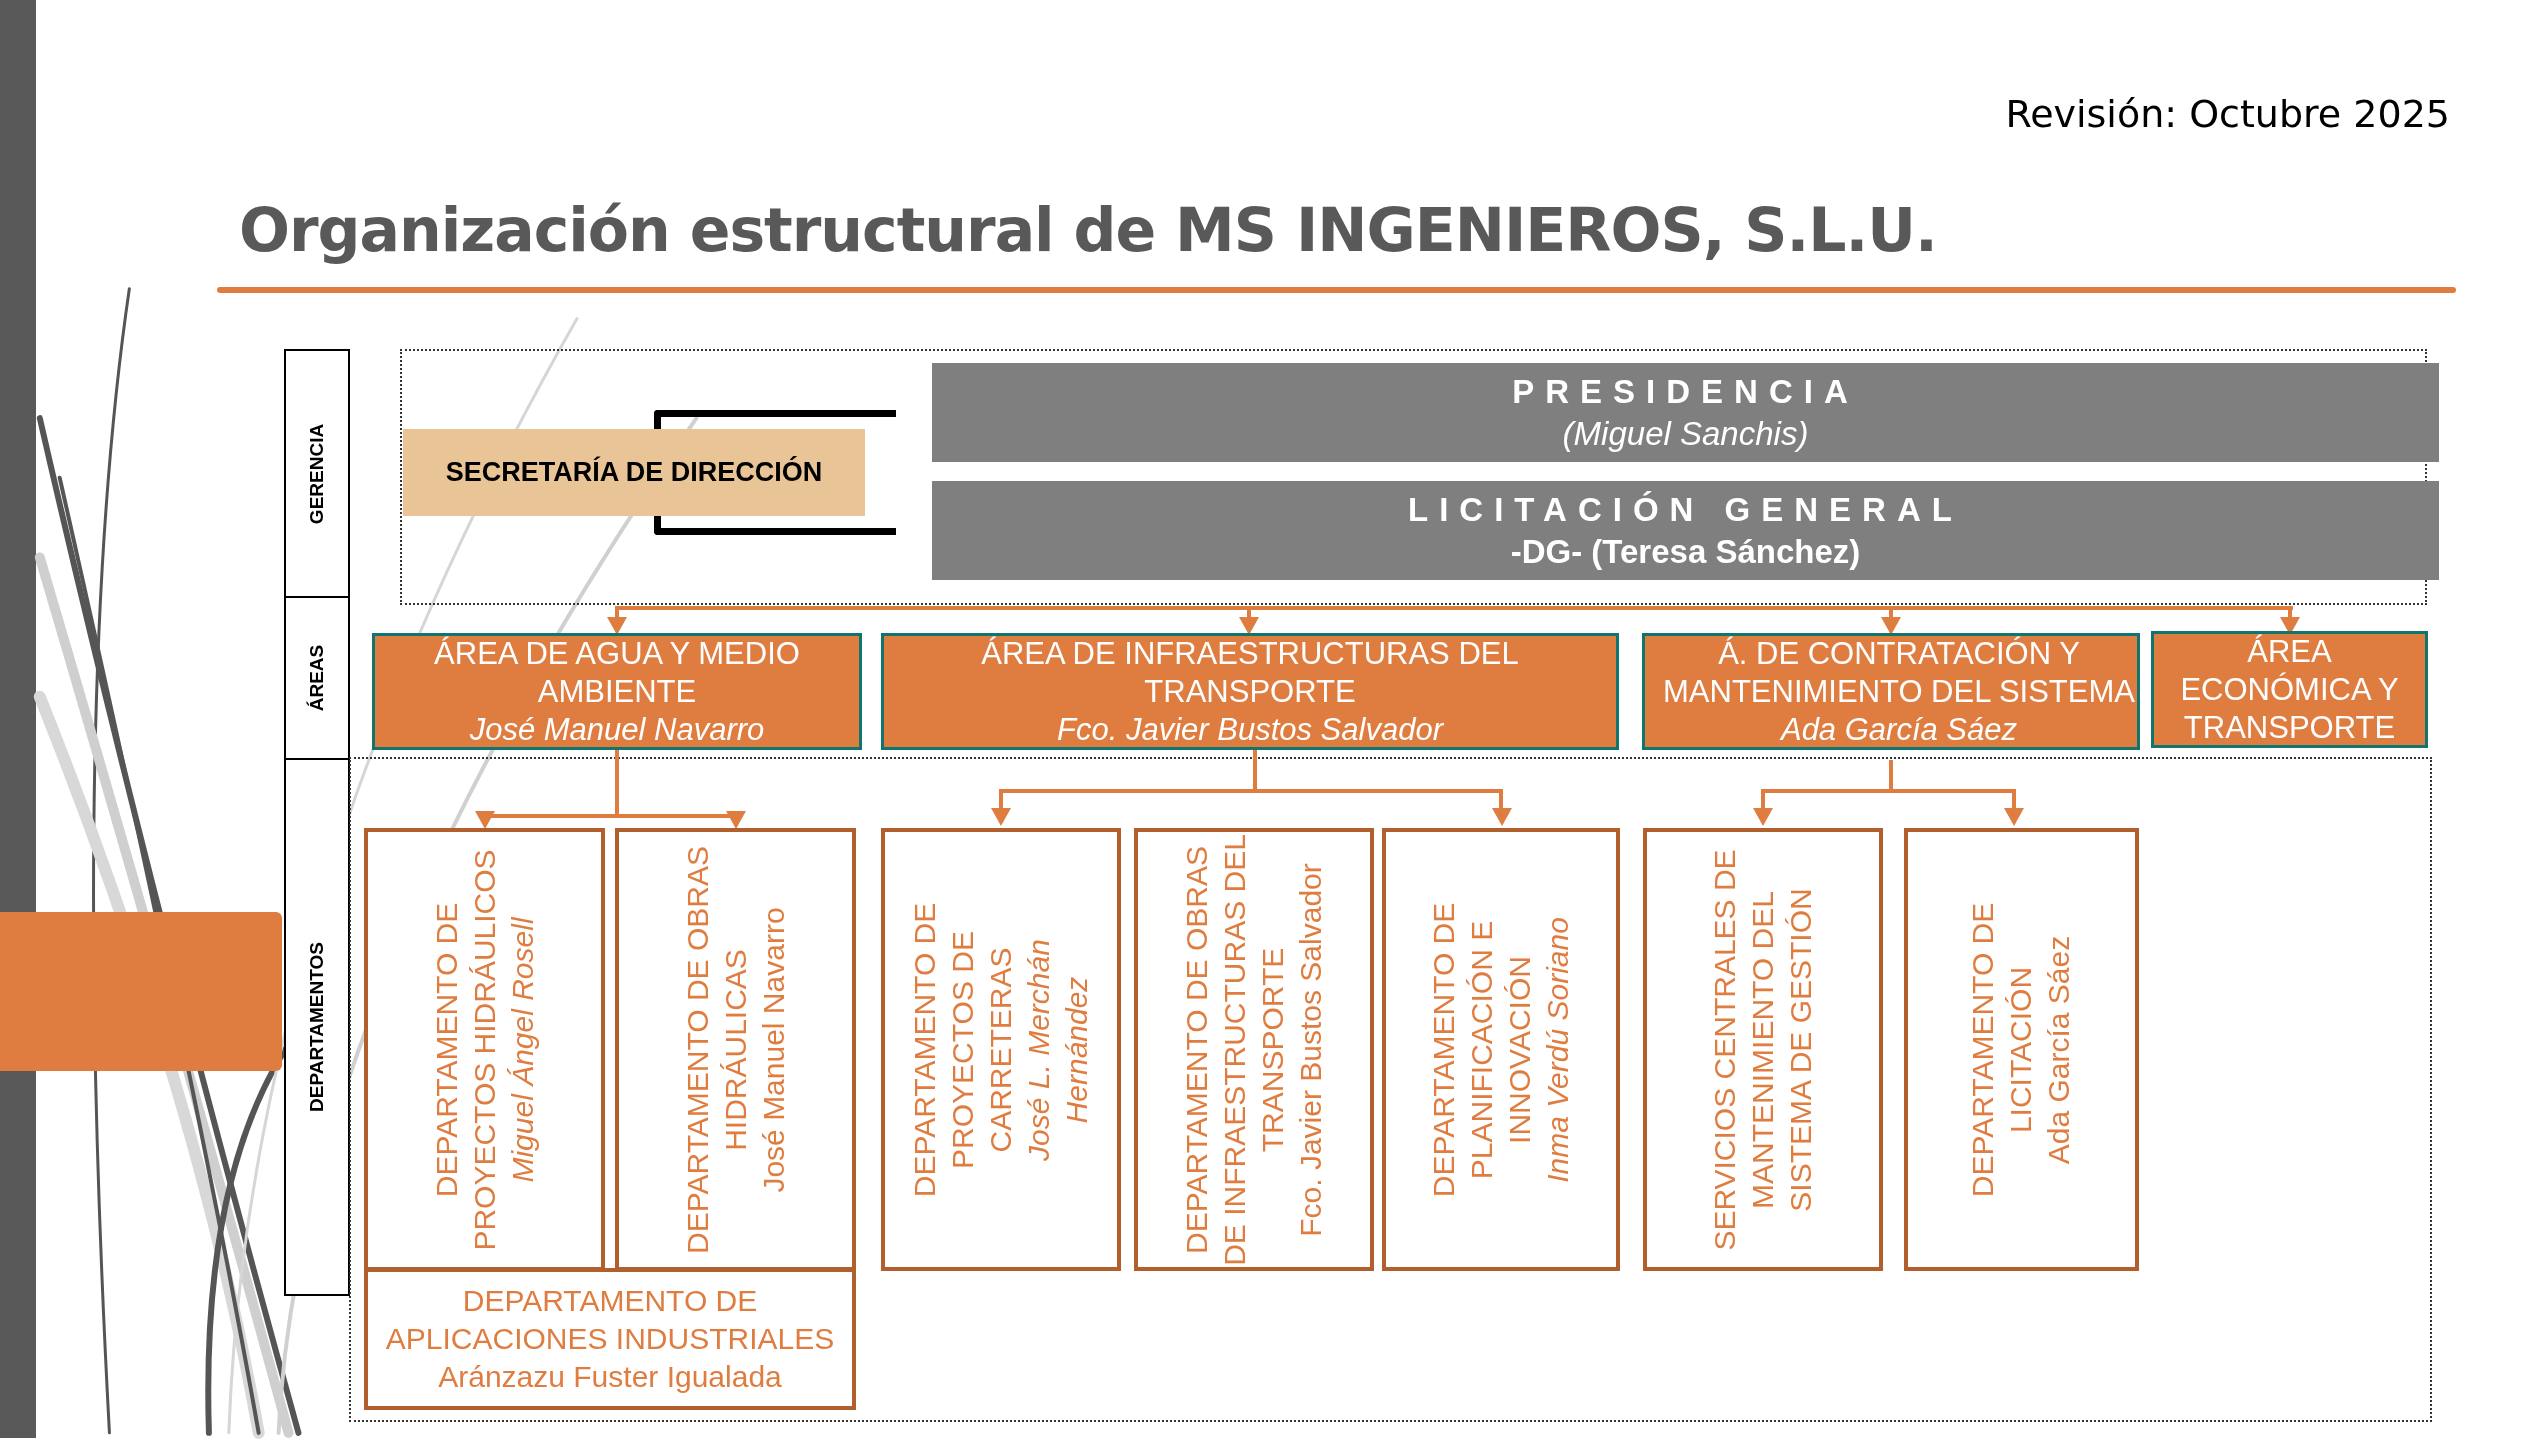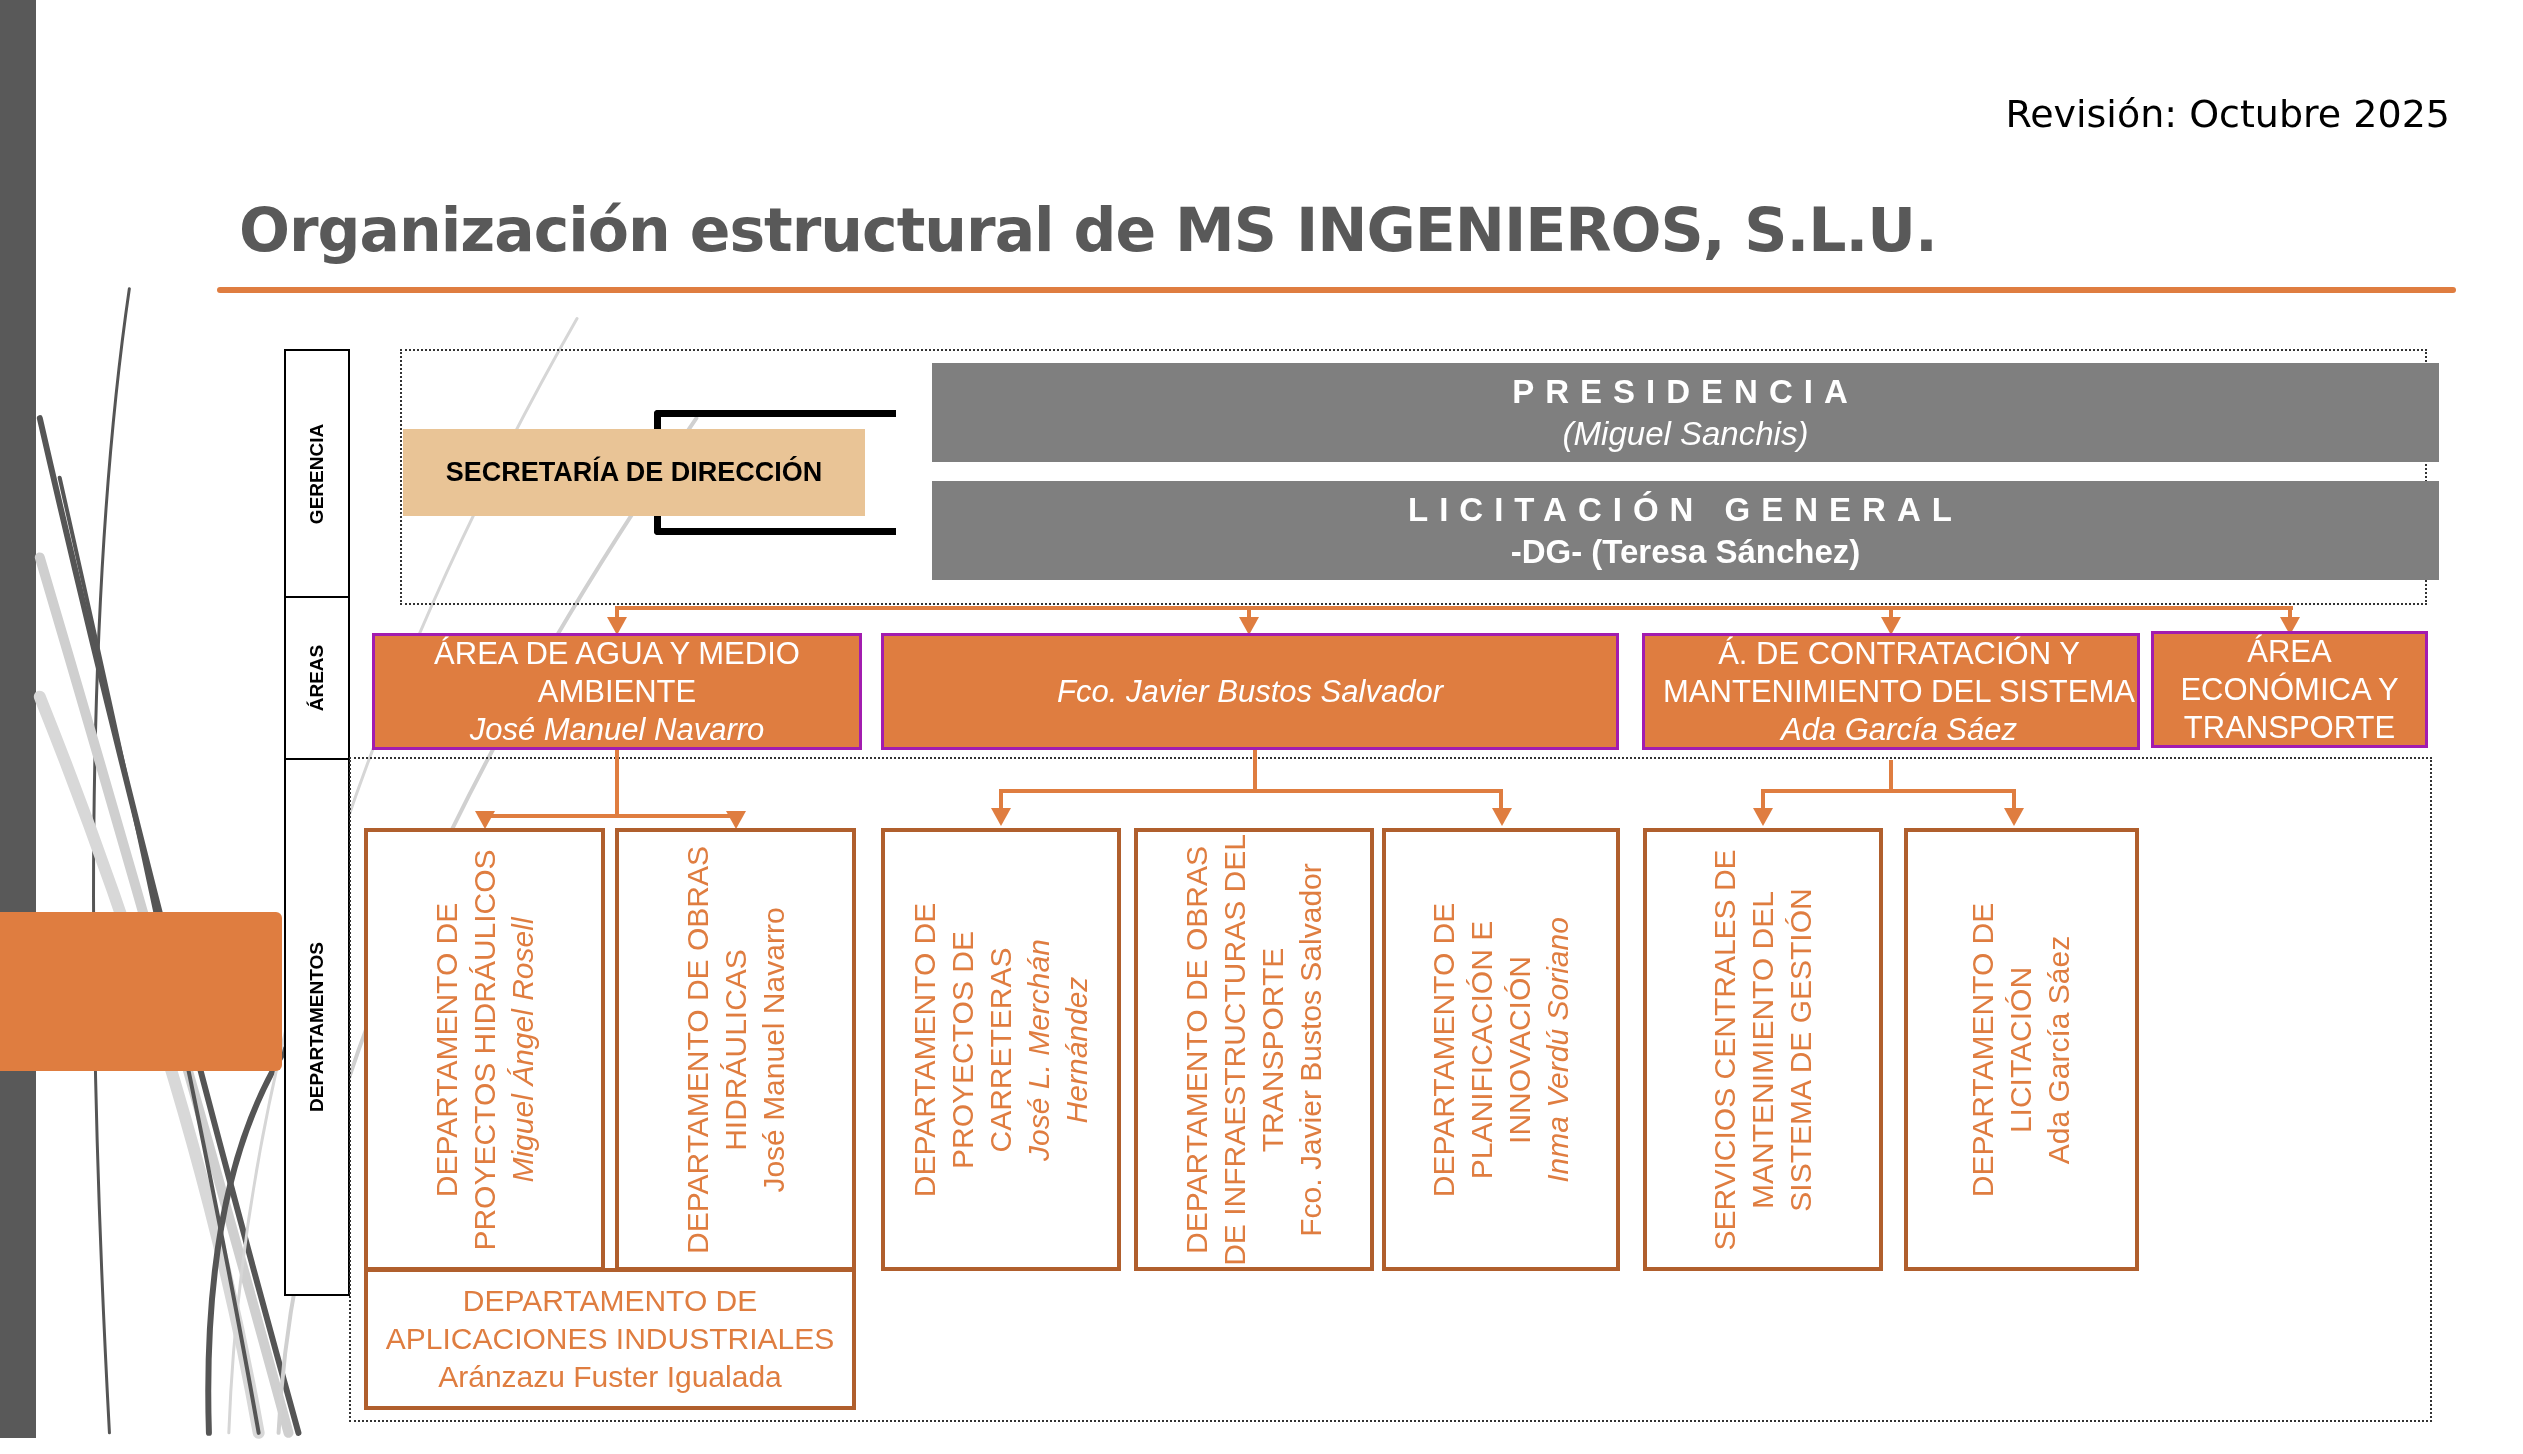--- a/index.html
+++ b/index.html
@@ -32,21 +32,21 @@
   .bracket { border: 7px solid #000; border-right: none; border-radius: 4px 0 0 4px; }
 
   
   .gray-box { left: 932px; width: 1507px; height: 99px; background: #7f7f7f; color: #ffffff; display: flex; flex-direction: column; align-items: center; justify-content: center; text-align: center; }
   .gray-box .title { font-size: 33px; font-weight: bold; letter-spacing: 11px; line-height: 42px; }
   .gray-box .sub { font-size: 33px; line-height: 42px; }
   .gray-box .sub.italic { font-style: italic; font-weight: normal; }
   .gray-box .sub.bold { font-weight: bold; }
 
   
-  .area-box { top: 633px; height: 117px; background: #df7d40; border: 3px solid #a21caf; color: #fff; display: flex; flex-direction: column; align-items: center; justify-content: center; text-align: center; font-size: 31px; line-height: 38px; }
+  .area-box { top: 633px; height: 117px; background: #df7d40; border: 3px solid #0f766e; color: #fff; display: flex; flex-direction: column; align-items: center; justify-content: center; text-align: center; font-size: 31px; line-height: 38px; }
   .area-box .name { font-style: italic; }
 
   
   .dept-box { top: 828px; height: 443px; background: #fff; border: 4px solid #b05f2d; display: flex; align-items: center; justify-content: center; overflow: hidden; }
   .dept-rot { transform: rotate(-90deg); display: flex; flex-direction: column; align-items: center; text-align: center; color: #df7d40; font-size: 30px; line-height: 38px; white-space: nowrap; }
   .dept-rot .name.italic { font-style: italic; }
   .dept-horiz { left: 364px; top: 1268px; width: 492px; height: 142px; background: #fff; border: 4px solid #b05f2d; display: flex; flex-direction: column; align-items: center; justify-content: center; color: #df7d40; font-size: 30px; line-height: 38px; text-align: center; }
 
   .conn { background: #df7d40; }
   .arrow { width: 0; height: 0; border-left: 10px solid transparent; border-right: 10px solid transparent; border-top: 18px solid #df7d40; }
@@ -108,20 +108,21 @@
 <div class="abs arrow" style="left:1881px;top:617px;"></div>
 <div class="abs conn" style="left:2288px;top:606px;width:4px;height:14px;"></div>
 <div class="abs arrow" style="left:2280px;top:617px;"></div>
 
 <div class="abs area-box" style="left:372px;width:490px;">
   <div>ÁREA DE AGUA Y MEDIO</div>
   <div>AMBIENTE</div>
   <div class="name">José Manuel Navarro</div>
 </div>
 <div class="abs area-box" style="left:881px;width:738px;">
+  <div>ÁREA DE INFRAESTRUCTURAS DEL TRANSPORTE</div>
   <div class="name">Fco. Javier Bustos Salvador</div>
 </div>
 <div class="abs area-box" style="left:1642px;width:498px;padding-left:16px;">
   <div>Á. DE CONTRATACIÓN Y</div>
   <div>MANTENIMIENTO DEL SISTEMA</div>
   <div class="name">Ada García Sáez</div>
 </div>
 <div class="abs area-box" style="left:2151px;width:277px;top:631px;">
   <div>ÁREA</div>
   <div>ECONÓMICA Y</div>

